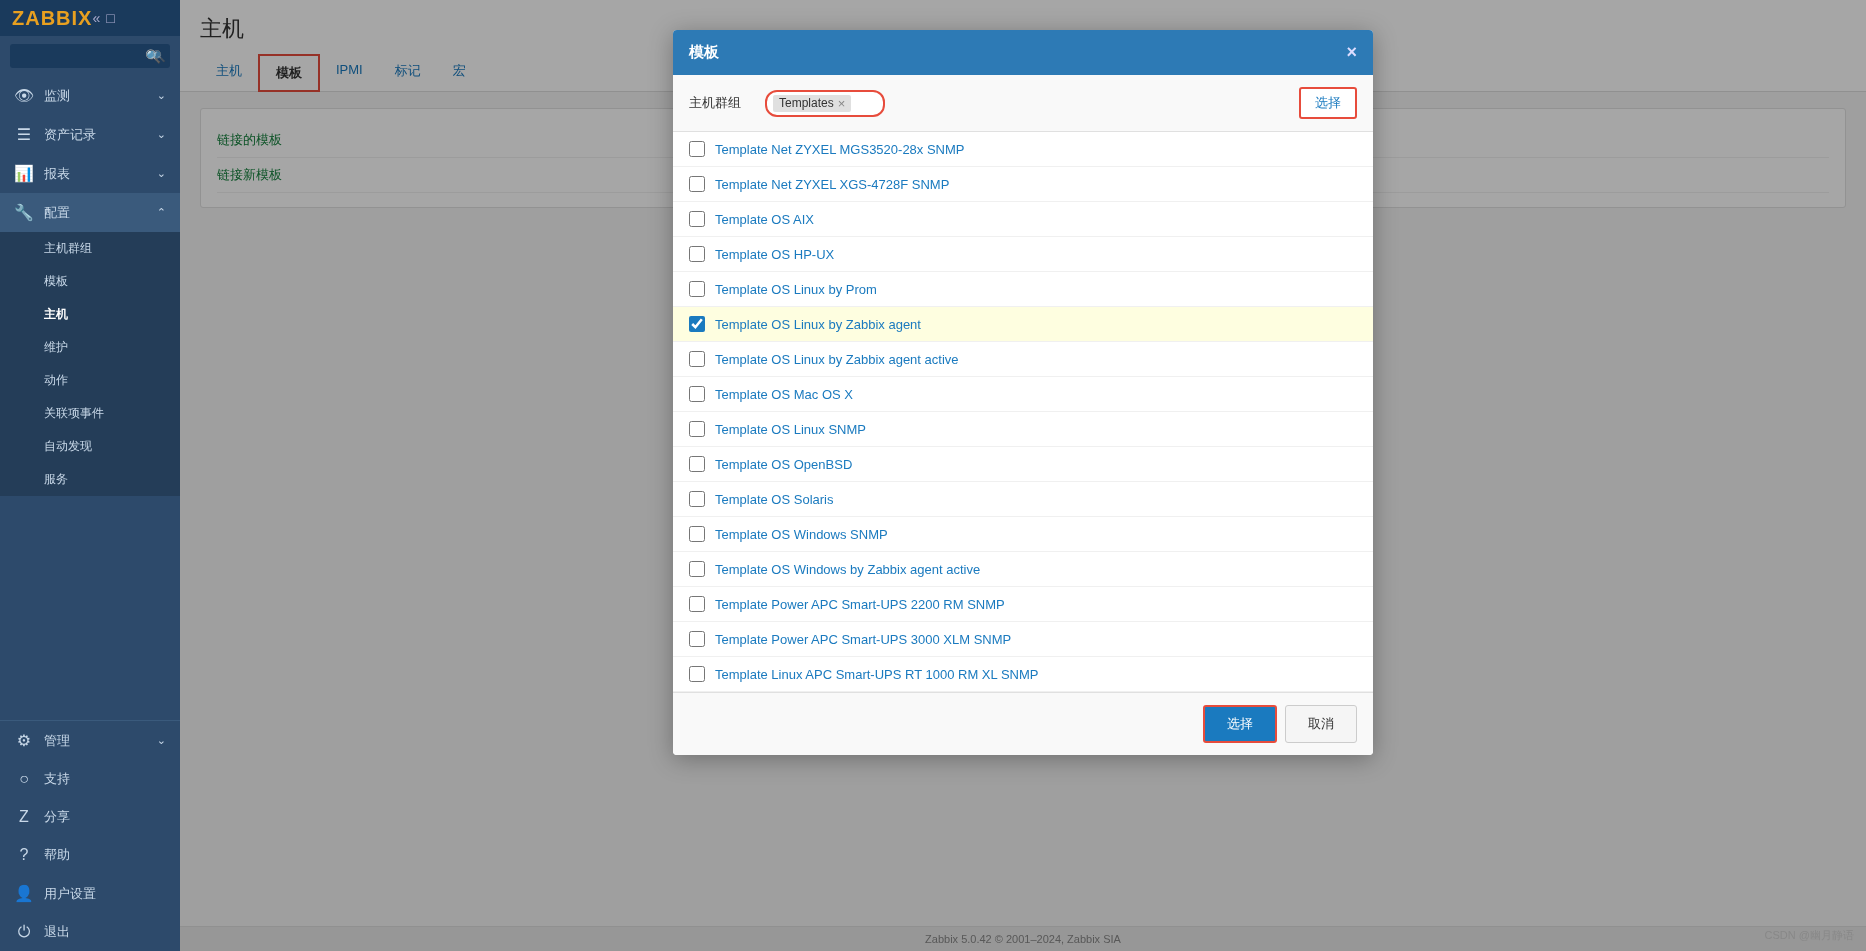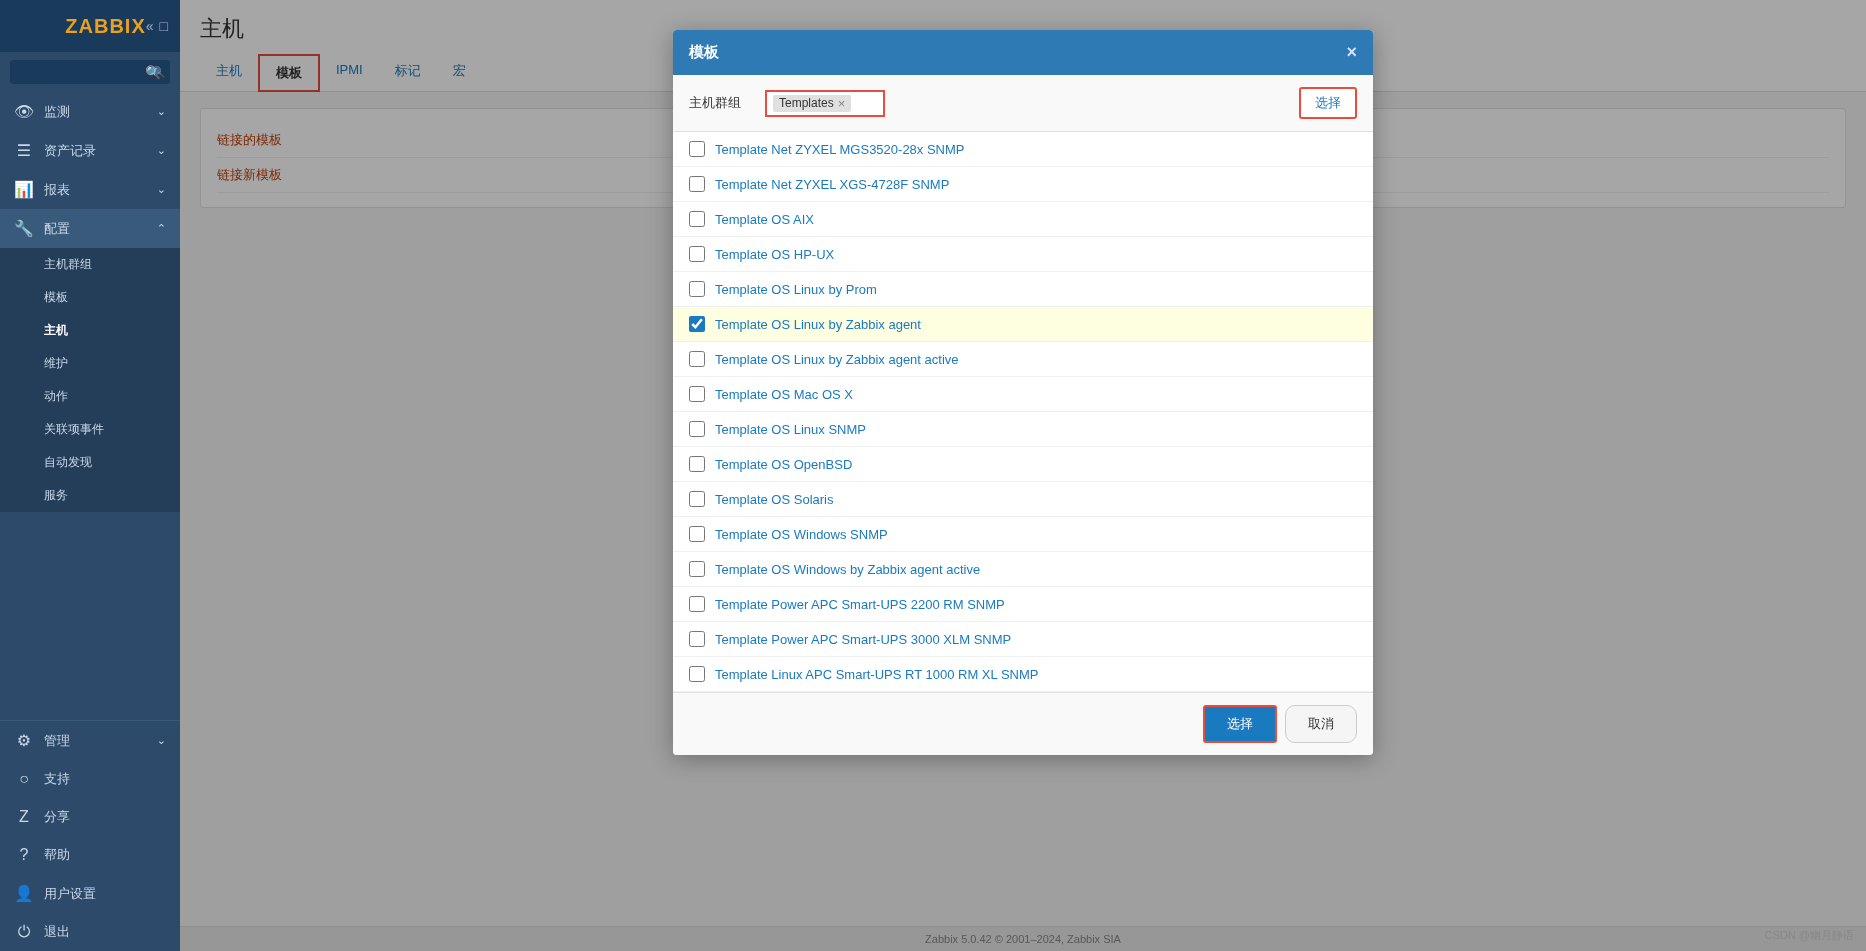--- a/index.html
+++ b/index.html
@@ -13,22 +13,22 @@
       display: flex;
       flex-direction: column;
       flex-shrink: 0;
       height: 100%;
     }
     .sidebar-logo {
       background: #1a3a5c;
       padding: 10px 12px;
       display: flex;
       align-items: center;
-      justify-content: flex-end;
-      height: 52px;
+      justify-content: flex-start;
+      height: 36px;
     }
     .sidebar-logo .logo-text {
       font-size: 20px;
       font-weight: bold;
       color: #e8a020;
       letter-spacing: 1px;
     }
     .sidebar-logo .logo-icons {
       display: flex;
       gap: 6px;
@@ -144,21 +144,21 @@
     .sub-section-row {
       display: flex;
       align-items: center;
       padding: 8px 0;
       font-size: 13px;
       color: #555;
       border-bottom: 1px solid #f0f0f0;
     }
     .sub-section-label {
       width: 120px;
-      color: #c2410c;
+      color: #15803d;
     }
     .footer-bar {
       background: #e8e8e8;
       text-align: center;
       padding: 6px;
       font-size: 11px;
       color: #888;
       border-top: 1px solid #ddd;
       margin-top: 37px;
     }
@@ -208,21 +208,21 @@
       background: #f9f9f9;
     }
     .modal-filter-label {
       font-size: 13px;
       color: #333;
       white-space: nowrap;
     }
     .modal-filter-tag-wrap {
       display: flex;
       border: 2px solid #e74c3c;
-      border-radius: 0;
+      border-radius: 12px;
       padding: 3px 6px;
       background: #fff;
       gap: 4px;
       min-width: 120px;
     }
     .modal-filter-tag {
       background: #e0e0e0;
       border-radius: 2px;
       padding: 1px 6px;
       font-size: 12px;
@@ -290,21 +290,21 @@
       border-radius: 3px;
       padding: 8px 22px;
       cursor: pointer;
       font-size: 13px;
       border: 2px solid #e74c3c;
     }
     .btn-secondary {
       background: #f5f5f5;
       color: #333;
       border: 1px solid #ccc;
-      border-radius: 10px;
+      border-radius: 3px;
       padding: 8px 22px;
       cursor: pointer;
       font-size: 13px;
     }
 
     
     .modal-list::-webkit-scrollbar { width: 10px; }
     .modal-list::-webkit-scrollbar-track { background: #f0f0f0; }
     .modal-list::-webkit-scrollbar-thumb { background: #c0c0c0; border-radius: 4px; }
 

